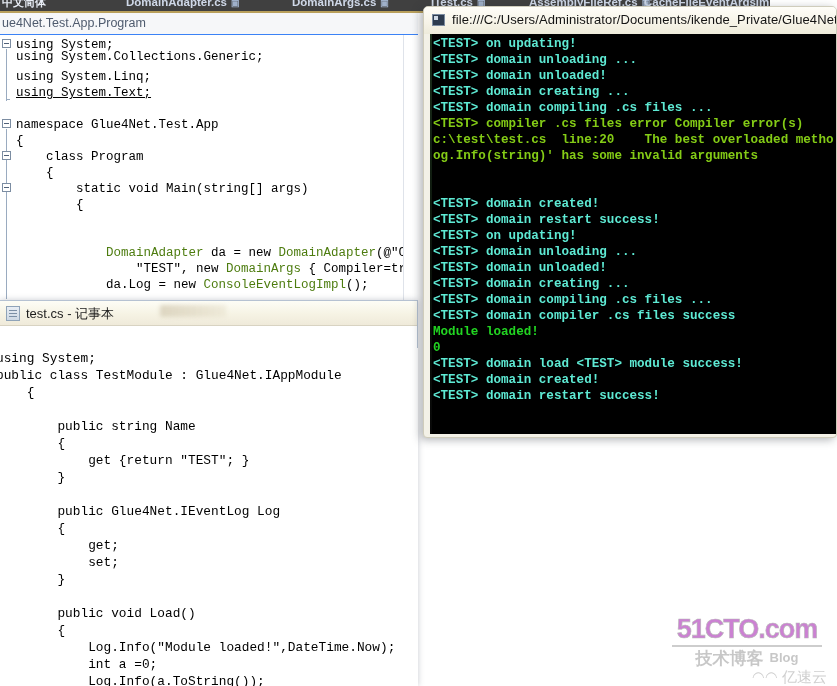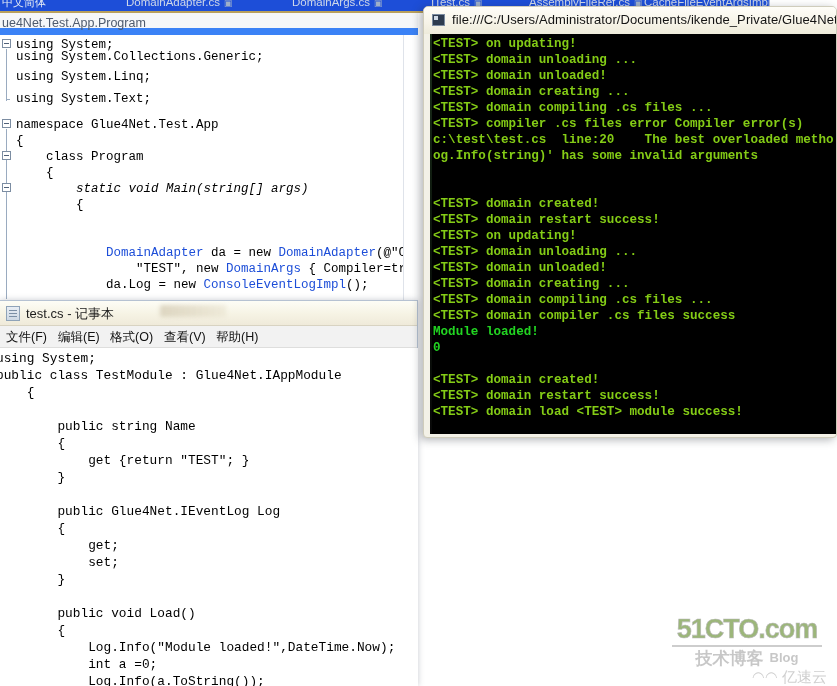--- a/index.html
+++ b/index.html
@@ -21,22 +21,23 @@
     left: 0; top: 0;
     width: 837px; height: 686px;
     background: #ffffff;
   }
 
   
   #vs-tabstrip {
     position: absolute;
     left: 0; top: 0;
     width: 770px; height: 11px;
-    background: #1d4ed8;
-    overflow: hidden;
+    background: #404040;
+    overflow: hidden;
+    font-weight: bold;
   }
   .vs-tab {
     position: absolute;
     top: -7px;
     height: 18px;
     line-height: 18px;
     font-size: 11.5px;
     color: #cfd8e8;
     white-space: nowrap;
     padding: 0 4px;
@@ -64,21 +65,21 @@
     width: 837px; height: 2px;
     background: #b9a05c;
   }
 
   
   #vs-navbar {
     position: absolute;
     left: 0; top: 13px;
     width: 418px; height: 22px;
     background: #f6f7f9;
-    border-bottom: 7px solid #3b82f6;
+    border-bottom: 1px solid #3b82f6;
     box-sizing: border-box;
   }
   #vs-navbar-text {
     position: absolute;
     left: 2px; top: 3px;
     font-size: 12.5px;
     color: #4f5b6e;
     white-space: nowrap;
   }
 
@@ -125,21 +126,21 @@
 
   .code-line {
     position: absolute;
     left: 16px;
     font-family: "Liberation Mono", "DejaVu Sans Mono", monospace;
     font-size: 12.5px;
     line-height: 16px;
     white-space: pre;
     color: #000000;
   }
-  .tk-type { color: #1d4ed8; }
+  .tk-type { color: #4d7c0f; }
 
   
   #vs-editor-rightstrip {
     position: absolute;
     left: 403px; top: 35px;
     width: 15px; height: 265px;
     background: #ffffff;
     border-left: 1px solid #dfe3ea;
     box-sizing: border-box;
   }
@@ -287,21 +288,21 @@
   }
   .con-line {
     position: absolute;
     left: 3px;
     font-family: "Liberation Mono", "DejaVu Sans Mono", monospace;
     font-size: 12.6px;
     font-weight: bold;
     line-height: 16px;
     white-space: pre;
   }
-  .con-green { color: #84cc16; }
+  .con-green { color: #5eead4; }
   .con-red   { color: #84cc16; }
   .con-bright{ color: #22d522; }
 
   
   #console-left-edge {
     position: absolute;
     left: 6px; top: 27px;
     width: 2px; height: 400px;
     background: linear-gradient(180deg,#203820,#0b140b 60%,#0a0a0a);
     opacity: .85;
@@ -311,21 +312,21 @@
   #watermark {
     position: absolute;
     right: 6px; bottom: 4px;
     width: 168px; height: 66px;
     opacity: .55;
     text-align: center;
   }
   #wm-main {
     font-size: 27px;
     font-weight: bold;
-    color: #4d7c0f;
+    color: #a21caf;
     letter-spacing: -1px;
     line-height: 27px;
     -webkit-text-stroke: 0.6px #7d7d7d;
   }
   #wm-rule {
     width: 150px; height: 2px;
     background: #a5a5a5;
     margin: 2px auto 1px auto;
   }
   #wm-sub {
@@ -374,54 +375,47 @@
       <div class="vs-outline-tick" style="left:6px; top:64px;"></div>
       <div class="vs-outline-box" style="left:2px; top:84px;"></div>
       <div class="vs-outline-vline" style="left:6px; top:94px; height:170px;"></div>
       <div class="vs-outline-box" style="left:2px; top:116px;"></div>
       <div class="vs-outline-box" style="left:2px; top:148px;"></div>
     </div>
     <div id="vs-code-lines">
         <div class="code-line" style="top: 2px;">using System;</div>
         <div class="code-line" style="top: 14px;">using System.Collections.Generic;</div>
         <div class="code-line" style="top: 34px;">using System.Linq;</div>
-        <div class="code-line" style="top: 56px;">using System.Text;</div>
+        <div class="code-line" style="top: 50px; text-decoration: underline;">using System.Text;</div>
         <div class="code-line" style="top: 66px;"></div>
         <div class="code-line" style="top: 82px;">namespace Glue4Net.Test.App</div>
         <div class="code-line" style="top: 98px;">{</div>
         <div class="code-line" style="top: 114px;">    class Program</div>
         <div class="code-line" style="top: 130px;">    {</div>
-        <div class="code-line" style="top: 146px; font-style: italic;">        static void Main(string[] args)</div>
+        <div class="code-line" style="top: 146px;">        static void Main(string[] args)</div>
         <div class="code-line" style="top: 162px;">        {</div>
         <div class="code-line" style="top: 178px;"></div>
         <div class="code-line" style="top: 194px;"></div>
         <div class="code-line" style="top: 226px;"></div>
         <div class="code-line" style="top: 210px;"><span>            </span><span class="tk-type">DomainAdapter</span><span> da = new </span><span class="tk-type">DomainAdapter</span><span>(@"C:\Test</span></div>
         <div class="code-line" style="top: 226px;"><span>                "TEST", new </span><span class="tk-type">DomainArgs</span><span> { Compiler=true, Up</span></div>
         <div class="code-line" style="top: 242px;"><span>            da.Log = new </span><span class="tk-type">ConsoleEventLogImpl</span><span>();</span></div>
       </div>
   </div>
 
   <div id="vs-editor-rightstrip"></div>
   <div id="vs-lower-fill"></div>
 </div>
 
 <div id="notepad-window">
   <div id="notepad-titlebar">
     <span id="notepad-icon"></span>
     <span id="notepad-title-text">test.cs - 记事本</span>
     <span id="notepad-title-blur"></span>
   </div>
-  <div id="notepad-menubar">
-      <span class="np-menu-item" style="left: 6px;">文件(F)</span>
-      <span class="np-menu-item" style="left: 58px;">编辑(E)</span>
-      <span class="np-menu-item" style="left: 110px;">格式(O)</span>
-      <span class="np-menu-item" style="left: 164px;">查看(V)</span>
-      <span class="np-menu-item" style="left: 216px;">帮助(H)</span>
-    </div>
   <div id="notepad-text">
       <div class="np-line" style="top: 2px;">using System;</div>
       <div class="np-line" style="top: 19px;">public class TestModule : Glue4Net.IAppModule</div>
       <div class="np-line" style="top: 36px;">    {</div>
       <div class="np-line" style="top: 53px;"></div>
       <div class="np-line" style="top: 70px;">        public string Name</div>
       <div class="np-line" style="top: 87px;">        {</div>
       <div class="np-line" style="top: 104px;">            get {return "TEST"; }</div>
       <div class="np-line" style="top: 121px;">        }</div>
       <div class="np-line" style="top: 138px;"></div>
@@ -457,21 +451,21 @@
       <div class="con-line con-green" style="top: 162px;">&lt;TEST&gt; domain created!</div>
       <div class="con-line con-green" style="top: 178px;">&lt;TEST&gt; domain restart success!</div>
       <div class="con-line con-green" style="top: 194px;">&lt;TEST&gt; on updating!</div>
       <div class="con-line con-green" style="top: 210px;">&lt;TEST&gt; domain unloading ...</div>
       <div class="con-line con-green" style="top: 226px;">&lt;TEST&gt; domain unloaded!</div>
       <div class="con-line con-green" style="top: 242px;">&lt;TEST&gt; domain creating ...</div>
       <div class="con-line con-green" style="top: 258px;">&lt;TEST&gt; domain compiling .cs files ...</div>
       <div class="con-line con-green" style="top: 274px;">&lt;TEST&gt; domain compiler .cs files success</div>
       <div class="con-line con-bright" style="top: 290px;">Module loaded!</div>
       <div class="con-line con-bright" style="top: 306px;">0</div>
-      <div class="con-line con-green" style="top: 322px; margin-top: 48px;">&lt;TEST&gt; domain load &lt;TEST&gt; module success!</div>
+      <div class="con-line con-green" style="top: 322px;">&lt;TEST&gt; domain load &lt;TEST&gt; module success!</div>
       <div class="con-line con-green" style="top: 338px;">&lt;TEST&gt; domain created!</div>
       <div class="con-line con-green" style="top: 354px;">&lt;TEST&gt; domain restart success!</div>
     </div>
   <div id="console-left-edge"></div>
 </div>
 
 <div id="watermark">
   <div id="wm-main">51CTO.com</div>
   <div id="wm-rule"></div>
   <div id="wm-sub">

